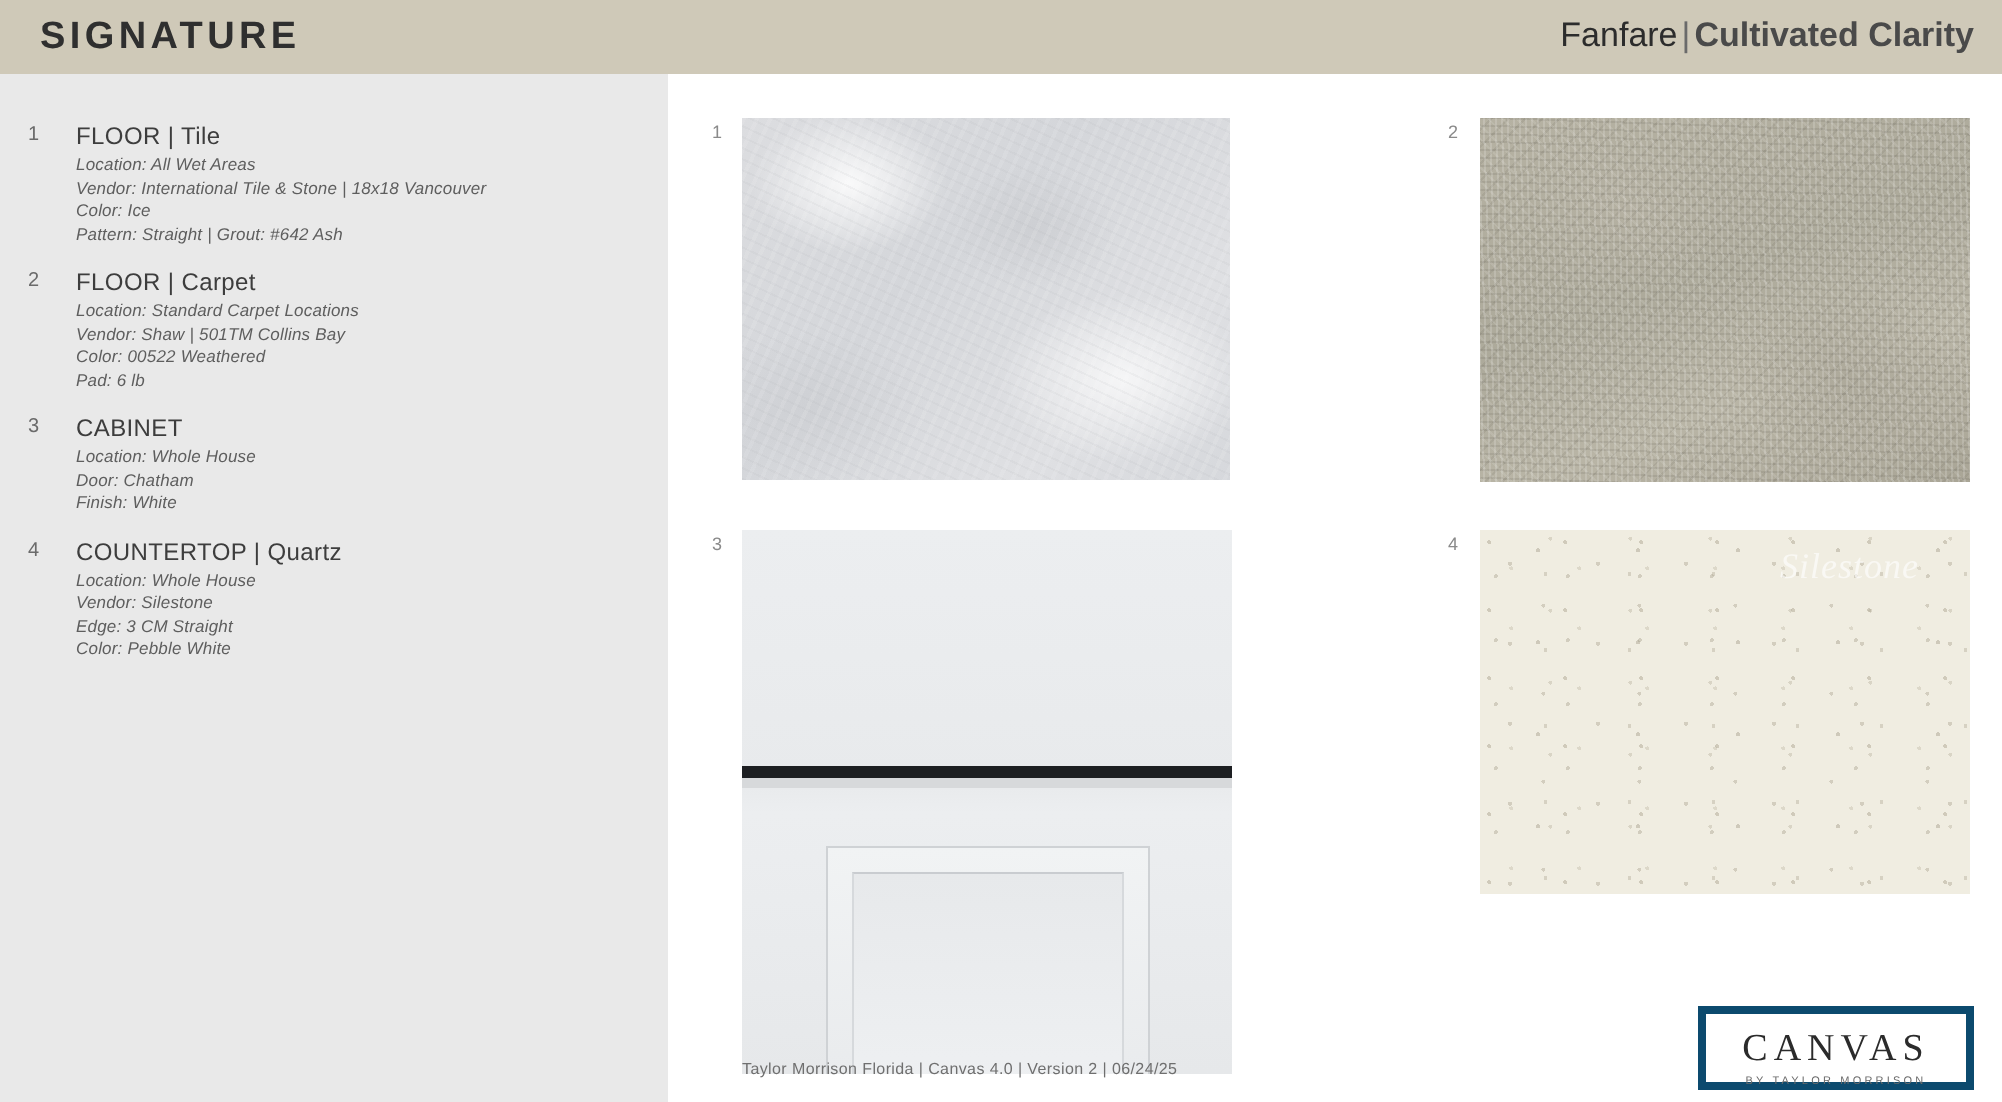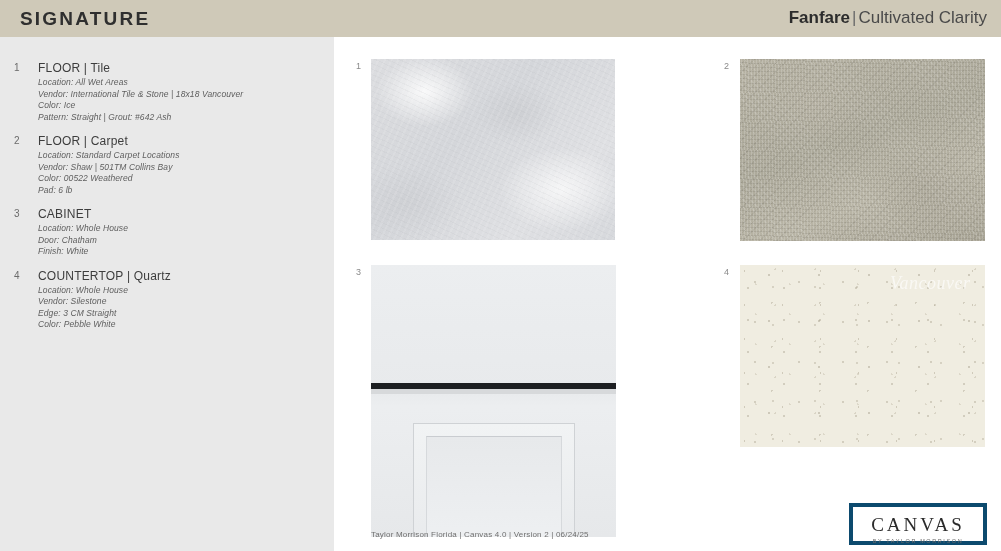--- a/index.html
+++ b/index.html
@@ -36,31 +36,31 @@
   }
   .header-right {
     position: absolute;
     right: 14px;
     top: 8px;
     font-size: 17px;
     color: #3a3a3a;
     white-space: nowrap;
   }
   .header-right .brand {
-    font-weight: bold;
+    font-weight: normal;
     color: #2c2c2c;
   }
   .header-right .sep {
     color: #6a6a6a;
     font-weight: normal;
     padding: 0 2px;
   }
   .header-right .tagline {
     color: #4a4a4a;
-    font-weight: normal;
+    font-weight: bold;
     text-align: center;
   }
 
   
   .left-panel {
     position: absolute;
     top: 37px; left: 0;
     width: 334px;
     height: 514px;
     background: #e9e9e9;
@@ -333,21 +333,21 @@
       <div class="dark-band"></div>
       <div class="gap-band"></div>
       <div class="door-frame">
         <div class="door-inner"></div>
       </div>
     </div>
 
     <div class="swatch-num" style="left:390px; top:230px;">4</div>
     <div class="swatch sw4"></div>
 
-    <div class="watermark">Vancouver</div>
+    <div class="watermark">Silestone</div>
 
     <div class="footer-text">Taylor Morrison Florida | Canvas 4.0 | Version 2 | 06/24/25</div>
 
     <div class="canvas-logo">
       <span class="canvas-word">CANVAS</span>
       <span class="canvas-sub">BY TAYLOR MORRISON</span>
     </div>
 
   </div>
 

